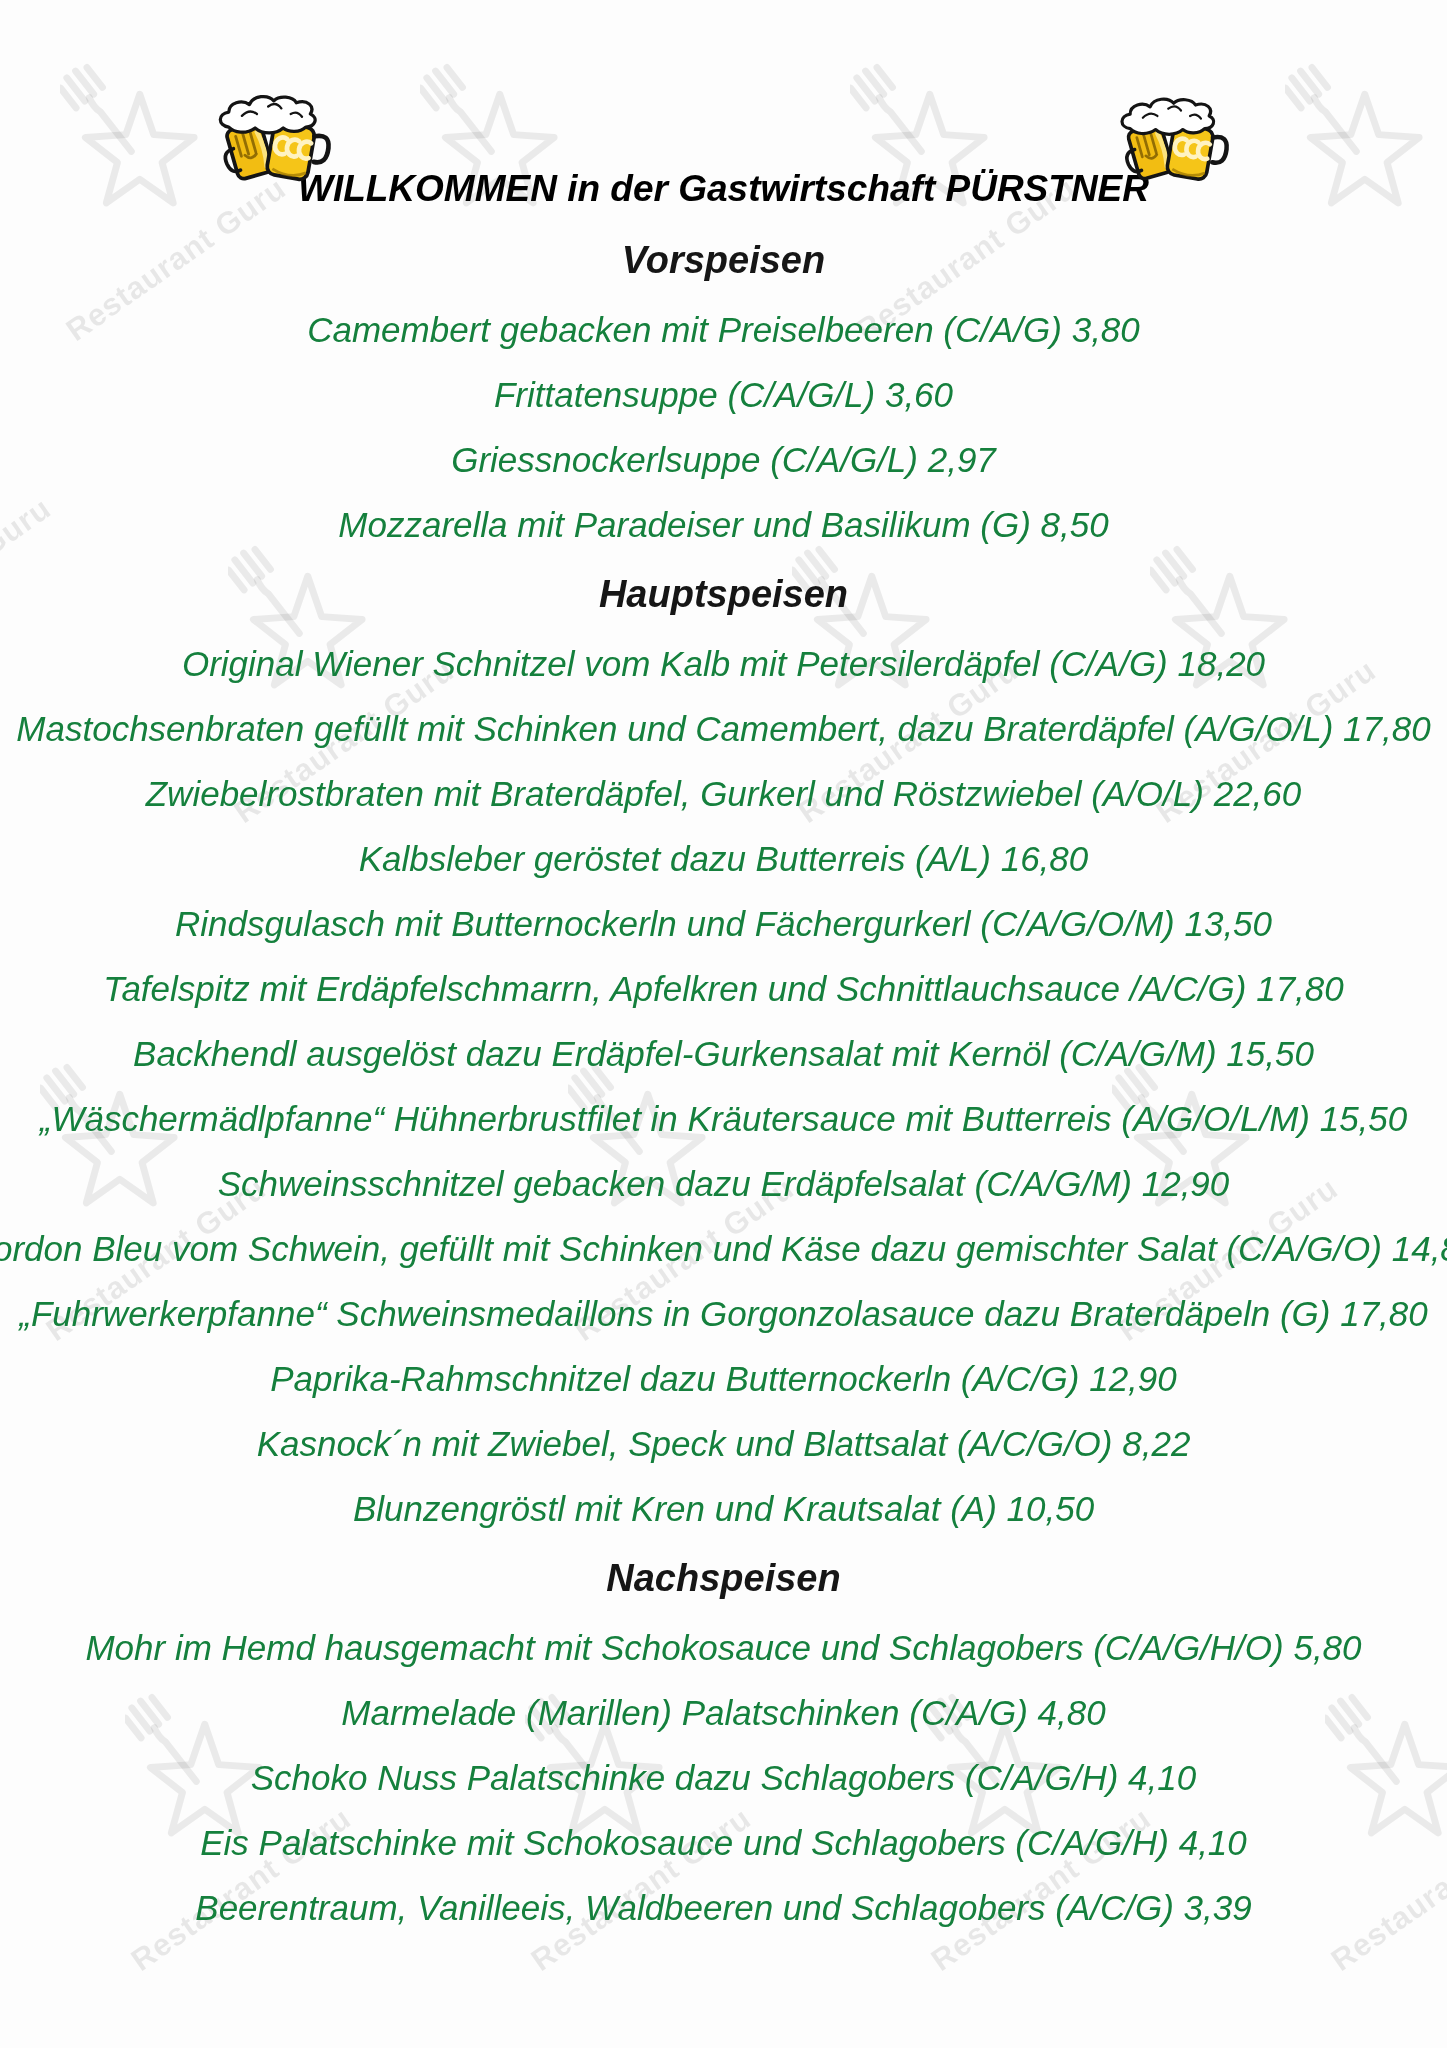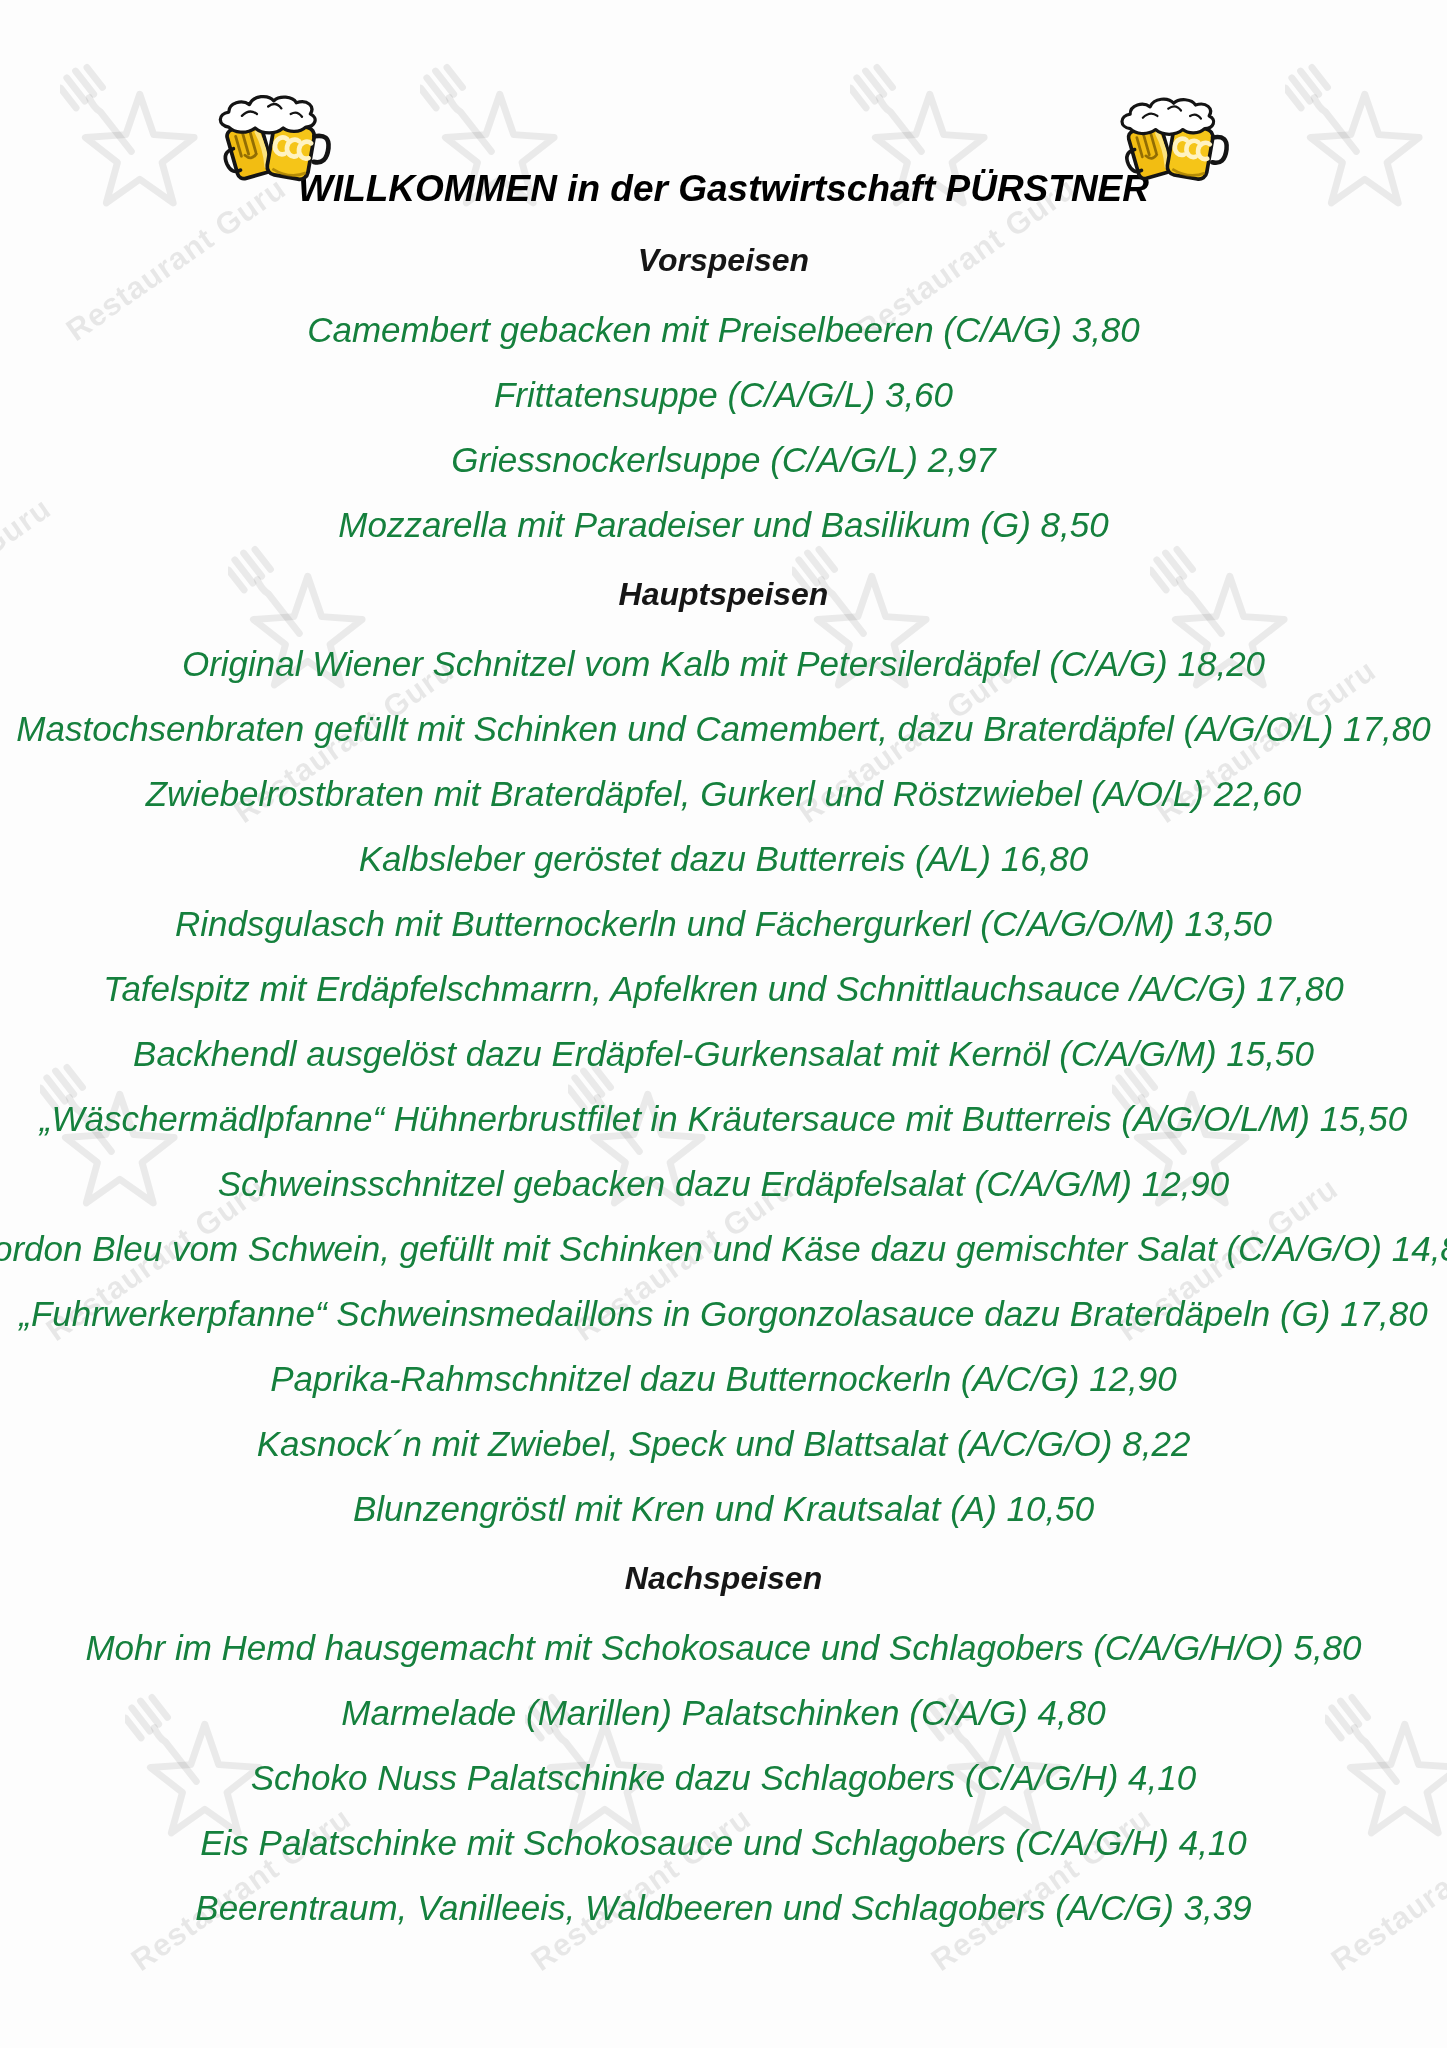--- a/index.html
+++ b/index.html
@@ -36,21 +36,21 @@
     font-style:italic;
   }
   .row{display:flex;align-items:center;justify-content:center;}
   .title-row{height:68px;}
   .title{
     font-size:37px;font-weight:bold;letter-spacing:0px;
     color:#000000;
   }
   .heading-row{height:74px;}
   .heading{
-    font-size:32px;font-weight:bold;
+    font-size:38px;font-weight:bold;
     color:#161616;
   }
   .item-row{height:65px;}
   .item{
     font-size:35px;font-weight:normal;
     color:#15803d;
     white-space:nowrap;
   }
 </style>
 </head>

